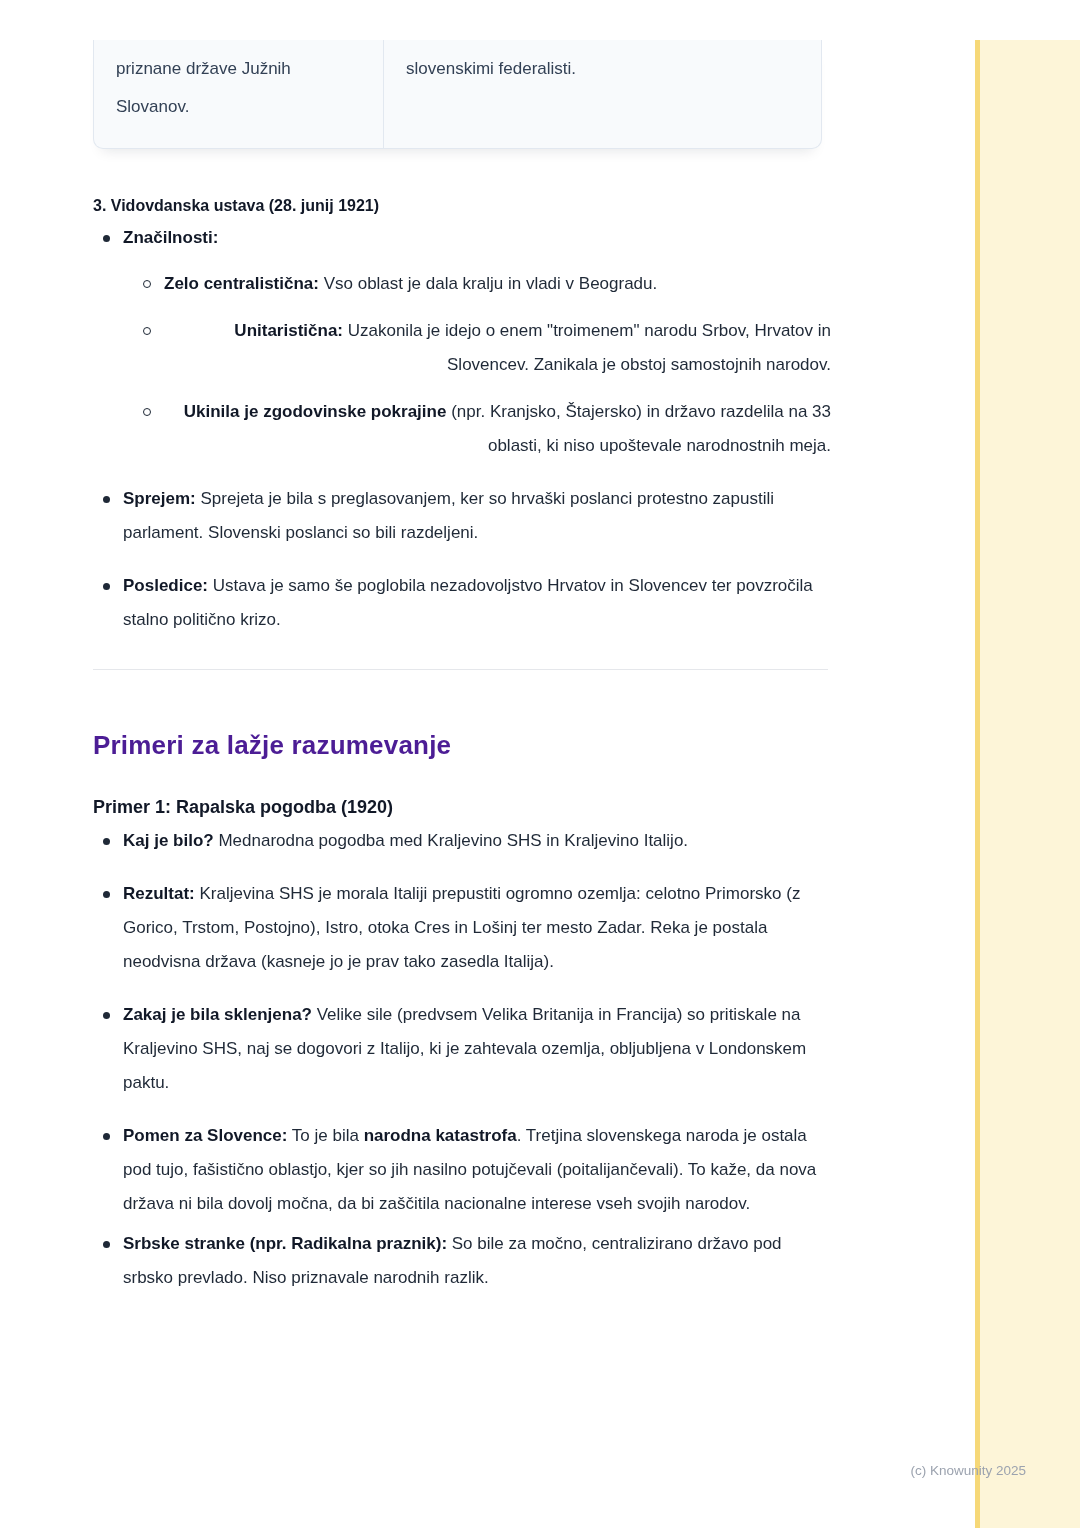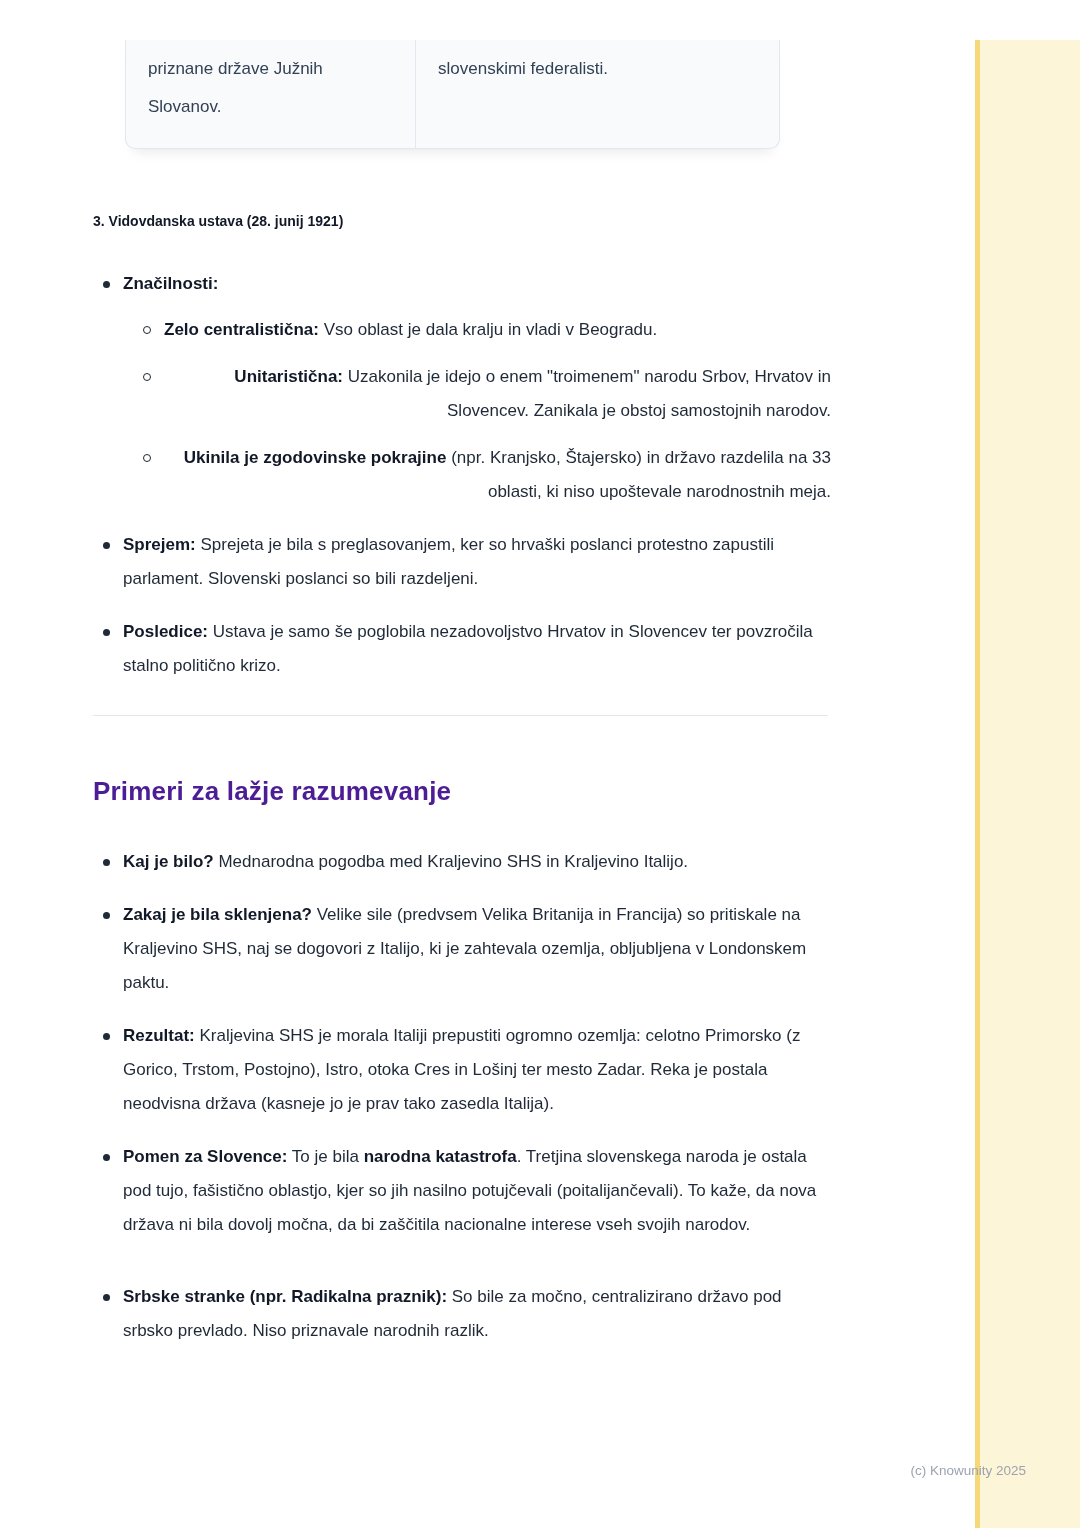--- a/index.html
+++ b/index.html
@@ -29,53 +29,52 @@
   .content {
     position: absolute;
     left: 93px;
     top: 0;
     width: 738px;
     padding-top: 40px;
   }
   
   .table-frag {
     display: flex;
-    width: 655px;
+    width: 729px;
     background: #f8fafc;
     border: 1px solid #e2e8f0;
     border-top: none;
     border-radius: 0 0 10px 10px;
     box-shadow: 0 10px 14px -9px rgba(15, 23, 42, 0.12);
     overflow: hidden;
-    margin-left: 32px;
   }
   .table-frag .cell {
     padding: 10px 22px 22px 22px;
     font-size: 17px;
     line-height: 38px;
     color: #334155;
   }
   .table-frag .cell.left  { width: 290px; border-right: 1px solid #e2e8f0; }
   .table-frag .cell.right { flex: 1; }
 
   .sec-heading {
-    margin-top: 64px;
-    font-size: 14px;
+    margin-top: 48px;
+    font-size: 16px;
     font-weight: 700;
     color: #111827;
   }
   .para {
     margin-top: 24px;
     font-size: 17px;
     line-height: 34px;
     color: #1f2937;
   }
   ul.blist {
     list-style: none;
-    margin-top: 38px;
+    margin-top: 6px;
     padding-left: 10px;
   }
   ul.blist > li {
     display: flex;
     gap: 13px;
     margin-bottom: 19px;
     font-size: 17px;
     line-height: 34px;
   }
   ul.blist > li:last-child { margin-bottom: 0; }
@@ -180,33 +179,34 @@
       <li>
         <span class="marker dot"></span>
         <p><strong>Posledice:</strong><span> Ustava je samo še poglobila nezadovoljstvo Hrvatov in Slovencev ter povzročila stalno politično krizo.</span></p>
       </li>
     </ul>
 
     <hr class="divider">
 
     <h2 class="examples-heading">Primeri za lažje razumevanje</h2>
 
+    <h4 class="primer-heading">Primer 1: Rapalska pogodba (1920)</h4>
 
     <ul class="blist">
       <li>
         <span class="marker dot"></span>
         <p><strong>Kaj je bilo?</strong><span> Mednarodna pogodba med Kraljevino SHS in Kraljevino Italijo.</span></p>
       </li>
       <li>
         <span class="marker dot"></span>
+        <p><strong>Rezultat:</strong><span> Kraljevina SHS je morala Italiji prepustiti ogromno ozemlja: celotno Primorsko (z Gorico, Trstom, Postojno), Istro, otoka Cres in Lošinj ter mesto Zadar. Reka je postala neodvisna država (kasneje jo je prav tako zasedla Italija).</span></p>
+      </li>
+      <li>
+        <span class="marker dot"></span>
         <p><strong>Zakaj je bila sklenjena?</strong><span> Velike sile (predvsem Velika Britanija in Francija) so pritiskale na Kraljevino SHS, naj se dogovori z Italijo, ki je zahtevala ozemlja, obljubljena v Londonskem paktu.</span></p>
-      </li>
-      <li>
-        <span class="marker dot"></span>
-        <p><strong>Rezultat:</strong><span> Kraljevina SHS je morala Italiji prepustiti ogromno ozemlja: celotno Primorsko (z Gorico, Trstom, Postojno), Istro, otoka Cres in Lošinj ter mesto Zadar. Reka je postala neodvisna država (kasneje jo je prav tako zasedla Italija).</span></p>
       </li>
       <li>
         <span class="marker dot"></span>
         <p>
           <strong>Pomen za Slovence:</strong><span> To je bila </span><strong>narodna katastrofa</strong><span>. Tretjina slovenskega naroda je ostala pod tujo, fašistično oblastjo, kjer so jih nasilno potujčevali (poitalijančevali). To kaže, da nova država ni bila dovolj močna, da bi zaščitila nacionalne interese vseh svojih narodov.</span>
         </p>
       </li>
     </ul>
 
 

